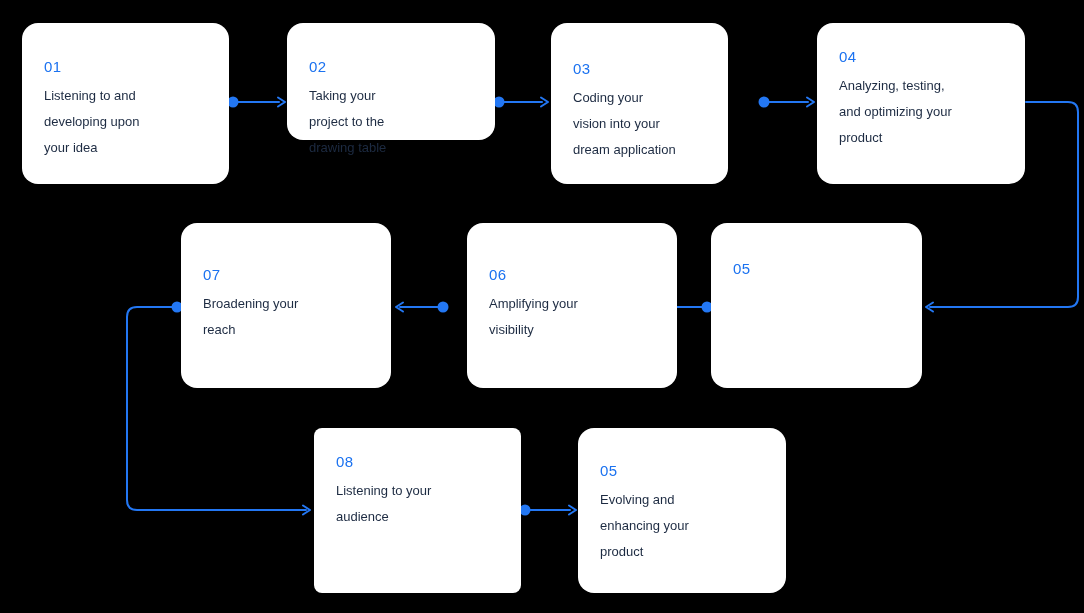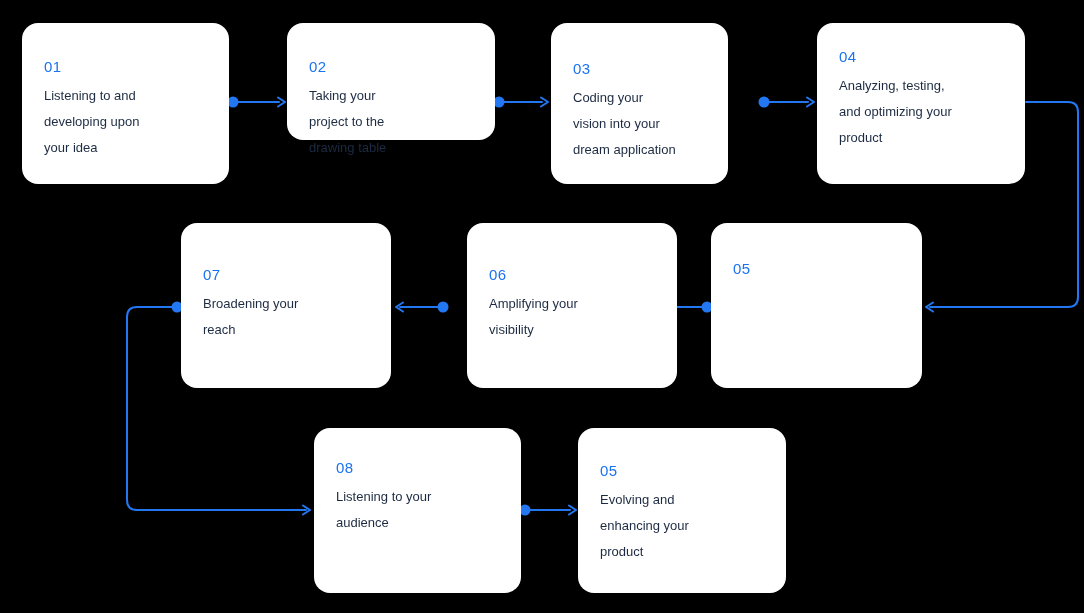--- a/index.html
+++ b/index.html
@@ -41,21 +41,21 @@
   
   .s01{left:22px; top:23px; width:207px;height:161px;padding-top:34px;}
   .s02{left:287px;top:23px; width:208px;height:117px;padding-top:34px;}
   .s03{left:551px;top:23px; width:177px;height:161px;padding-top:36px;}
   .s04{left:817px;top:23px; width:208px;height:161px;padding-top:24px;}
   
   .s05{left:711px;top:223px;width:211px;height:165px;padding-top:36px;}
   .s06{left:467px;top:223px;width:210px;height:165px;padding-top:42px;}
   .s07{left:181px;top:223px;width:210px;height:165px;padding-top:42px;}
   
-  .s08{left:314px;top:428px;width:207px;height:165px;padding-top:30px;}
+  .s08{left:314px;top:428px;width:207px;height:165px;padding-top:24px;border-radius:8px;}
   .s09{left:578px;top:428px;width:208px;height:165px;padding-top:33px;}
 </style>
 </head>
 <body>
 
 <div class="canvas">
 
   <svg class="connectors" viewBox="0 0 1084 613" xmlns="http://www.w3.org/2000/svg">
     <g>
       <circle cx="233" cy="102" r="5.5"></circle>

